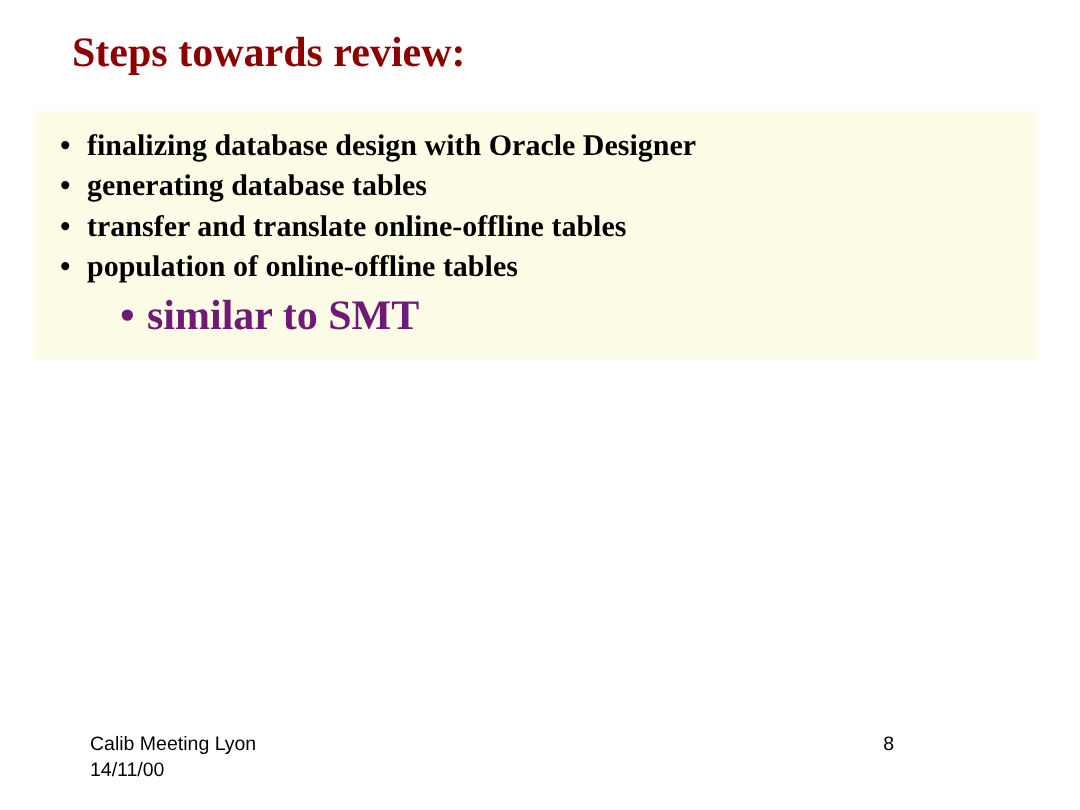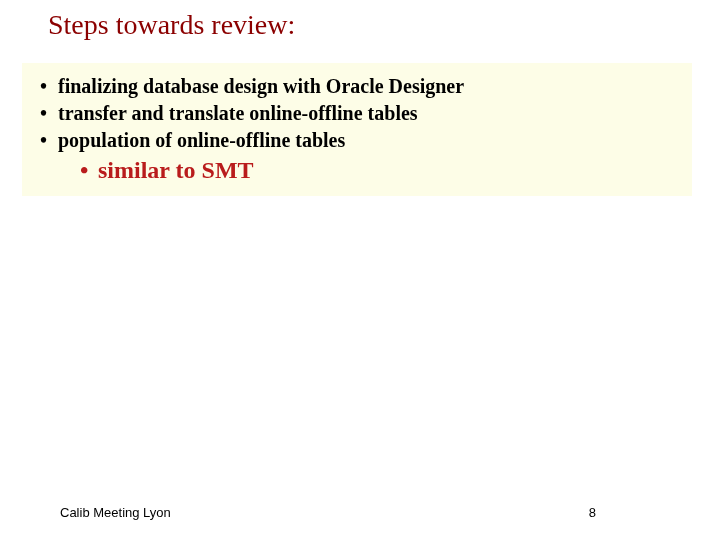--- a/index.html
+++ b/index.html
@@ -7,40 +7,40 @@
     padding: 0;
     width: 720px;
     height: 540px;
     font-family: "Times New Roman", Times, serif;
     background: #ffffff;
     position: relative;
     box-sizing: border-box;
   }
   .title {
     color: #8b0000;
-    font-weight: normal;
+    font-weight: bold;
     font-size: 28px;
-    padding: 9px 0 0 48px;
+    padding: 20px 0 0 48px;
   }
   .content-box {
     background: #fdfde7;
     margin: 22px 28px 0 22px;
     padding: 10px 0 10px 0;
   }
   .bullet-line {
     color: #000000;
     font-weight: bold;
     font-size: 20px;
     line-height: 1.35;
     padding-left: 18px;
   }
   .sub-bullet-line {
-    color: #b91c1c;
+    color: #701a75;
     font-weight: bold;
-    font-size: 24px;
+    font-size: 28px;
     line-height: 1.35;
     padding-left: 58px;
   }
   .bullet {
     display: inline-block;
     width: 18px;
   }
   .footer {
     position: absolute;
     bottom: 18px;
@@ -60,23 +60,25 @@
     float: right;
   }
 </style>
 </head>
 <body>
 
 <div class="title">Steps towards review:</div>
 
 <div class="content-box">
   <div class="bullet-line"><span class="bullet">•</span><span>finalizing database design with Oracle Designer</span></div>
+  <div class="bullet-line"><span class="bullet">•</span><span>generating database tables</span></div>
   <div class="bullet-line"><span class="bullet">•</span><span>transfer and translate online-offline tables</span></div>
   <div class="bullet-line"><span class="bullet">•</span><span>population of online-offline tables</span></div>
   <div class="sub-bullet-line"><span class="bullet">•</span><span>similar to SMT</span></div>
 </div>
 
 <div class="footer">
   <div class="footer-left">
     <div>Calib Meeting Lyon</div>
+    <div>14/11/00</div>
   </div>
   <div class="footer-right">8</div>
 </div>
 
 </body></html>

